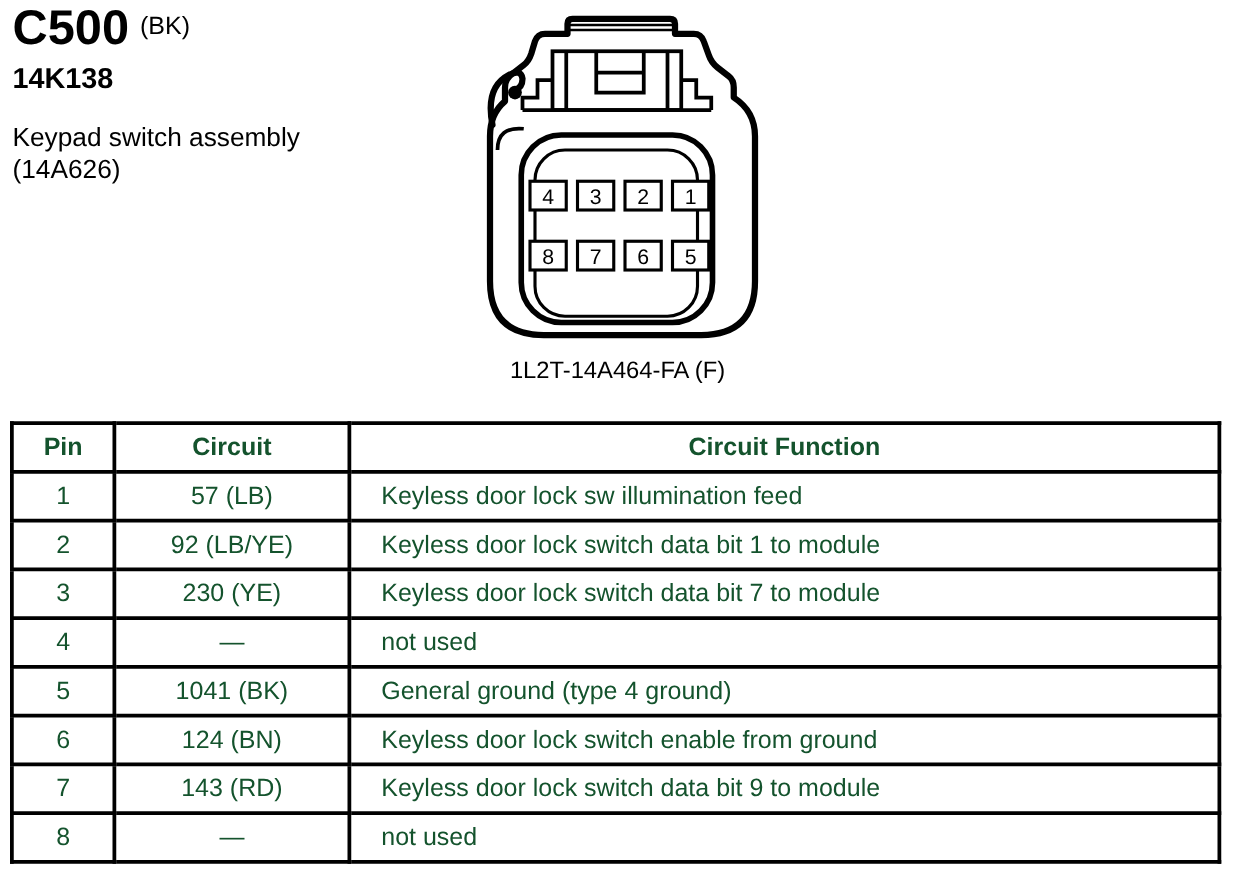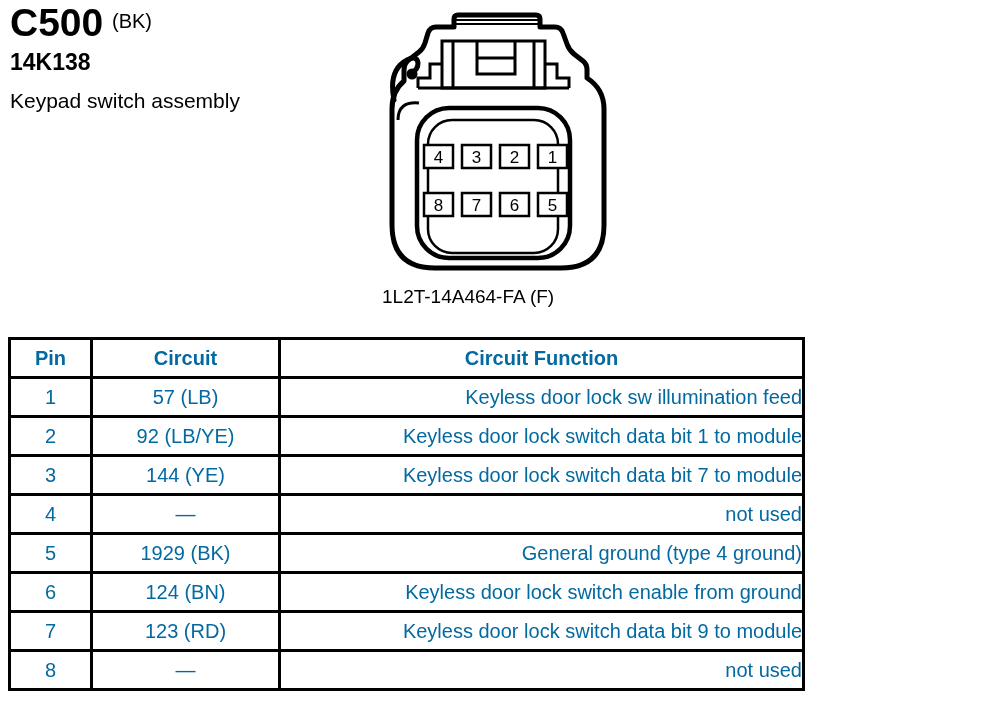--- a/index.html
+++ b/index.html
@@ -17,56 +17,57 @@
   }
   .connector-color{
     position:absolute;left:112px;top:10px;
     font-size:20px;font-weight:normal;
   }
   .part-number{
     position:absolute;left:10px;top:49px;
     font-size:23px;font-weight:bold;
   }
   .component-desc{
-    position:absolute;left:10px;top:88px;
+    position:absolute;left:10px;top:98px;
     font-size:21px;line-height:25px;
   }
   .connector-svg{position:absolute;left:388px;top:0px;}
   .connector-caption{
     position:absolute;left:382px;top:286px;width:224px;
-    font-size:19px;
+    text-align:center;font-size:19px;
   }
   table.pinout{
-    position:absolute;left:8px;top:337px;width:797px;
+    position:absolute;left:8px;top:337px;width:969px;
     border-collapse:collapse;table-layout:fixed;
-    font-size:20px;color:#0369a1;
+    font-size:20px;color:#14532d;
   }
   table.pinout th, table.pinout td{
     border:3px solid #000;
     height:36px;
     padding:0;
     vertical-align:middle;
     text-align:center;
     overflow:hidden;white-space:nowrap;
   }
   table.pinout th{font-weight:bold;font-size:20px;}
   table.pinout td.fn, table.pinout th.fn-h{ }
-  table.pinout td.fn{text-align:right;padding-left:24px;}
+  table.pinout td.fn{text-align:left;padding-left:24px;}
   svg text{font-family:"Liberation Sans", sans-serif;}
 </style>
 </head>
 <body>
 
 <div class="page">
 
   <div class="connector-id">C500</div>
   <div class="connector-color">(BK)</div>
   <div class="part-number">14K138</div>
   <div class="component-desc">
     <div>Keypad switch assembly</div>
+    <div>(14A626)</div>
   </div>
 
   <svg class="connector-svg" width="220" height="276" viewBox="-4 -6 220 276" xmlns="http://www.w3.org/2000/svg">
 
     <path d="M 62 21 L 62 13 Q 62 9 66 9 L 144 9 Q 148 9 148 13 L 148 21
              L 163 21 Q 169 21 171 27 L 175 38 Q 177 44 182 48 L 191 55 Q 195 58 195 64 L 195 72
              Q 212 83 212 103 L 212 219 Q 212 262 169 262 L 43 262 Q 0 262 0 219 L 0 103
              Q 0 85 12 75 L 12 64 Q 12 57 18 53 L 27 46 Q 31 43 33 37 L 36 27 Q 38 21 44 21 Z" fill="#ffffff" stroke="#000000" stroke-width="5" stroke-linejoin="round"></path>
 
     <path d="M 62 14 H 148 M 62 18 H 148" fill="none" stroke="#000000" stroke-width="2"></path>
@@ -131,41 +132,41 @@
         <td>57 (LB)</td>
         <td class="fn">Keyless door lock sw illumination feed</td>
       </tr>
       <tr>
         <td>2</td>
         <td>92 (LB/YE)</td>
         <td class="fn">Keyless door lock switch data bit 1 to module</td>
       </tr>
       <tr>
         <td>3</td>
-        <td>144 (YE)</td>
+        <td>230 (YE)</td>
         <td class="fn">Keyless door lock switch data bit 7 to module</td>
       </tr>
       <tr>
         <td>4</td>
         <td>—</td>
         <td class="fn">not used</td>
       </tr>
       <tr>
         <td>5</td>
-        <td>1929 (BK)</td>
+        <td>1041 (BK)</td>
         <td class="fn">General ground (type 4 ground)</td>
       </tr>
       <tr>
         <td>6</td>
         <td>124 (BN)</td>
         <td class="fn">Keyless door lock switch enable from ground</td>
       </tr>
       <tr>
         <td>7</td>
-        <td>123 (RD)</td>
+        <td>143 (RD)</td>
         <td class="fn">Keyless door lock switch data bit 9 to module</td>
       </tr>
       <tr>
         <td>8</td>
         <td>—</td>
         <td class="fn">not used</td>
       </tr>
     </tbody>
   </table>
 

